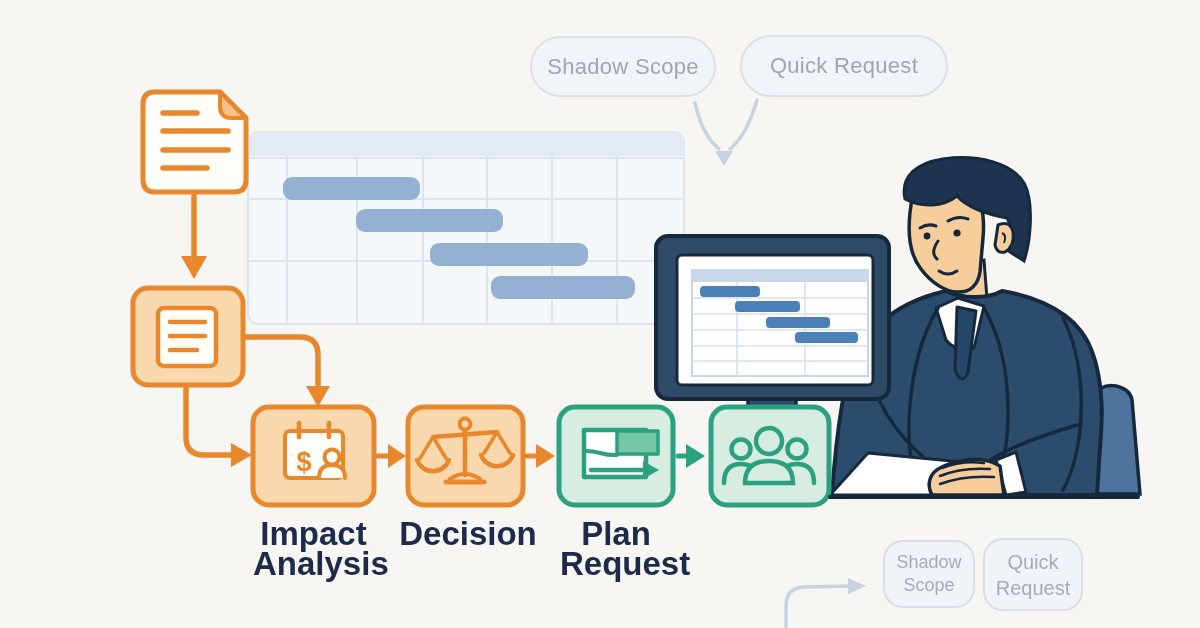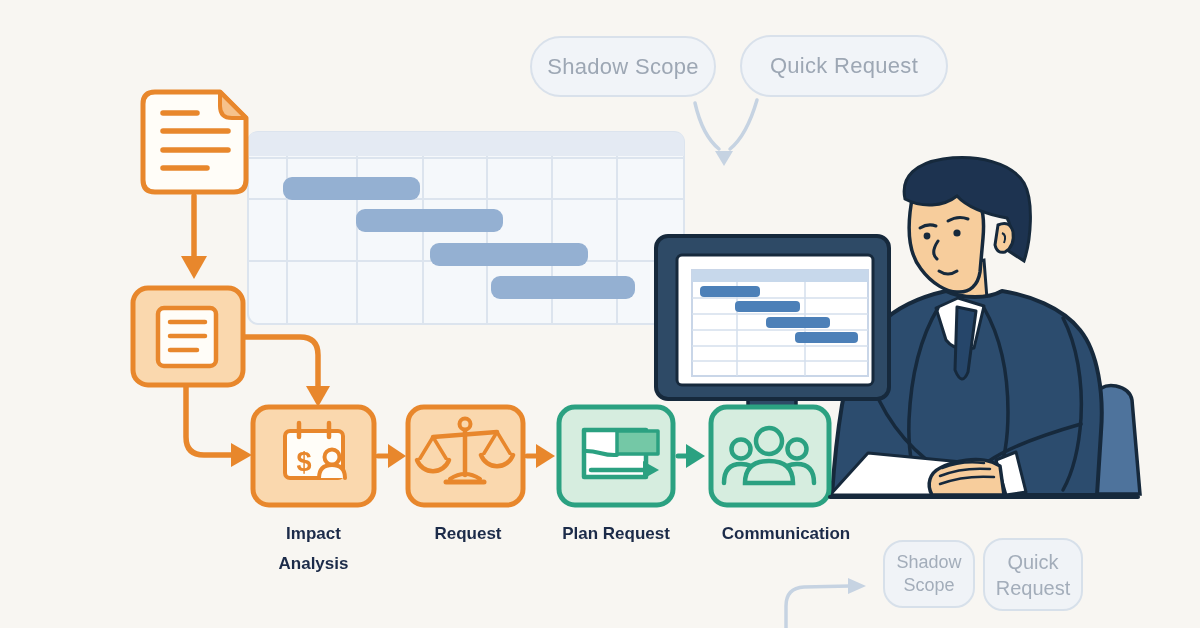--- a/index.html
+++ b/index.html
@@ -16,21 +16,21 @@
   }
   .tag-box{
     position:absolute;box-sizing:border-box;
     border:2px solid #D7E0EA;background:#F0F3F7;border-radius:20px;
     color:#A3ADBA;display:flex;align-items:center;justify-content:center;text-align:center;
   }
   .tag-box.small{font-size:18px;line-height:23px;}
   .tag-box.large{font-size:20px;line-height:26px;}
   .step-label{
     position:absolute;top:519px;color:#1C2B49;font-weight:bold;
-    font-size:17px;line-height:30px;text-align:center;
+    font-size:33px;line-height:30px;text-align:center;
   }
 </style>
 </head>
 <body>
 
 <div id="stage">
 
 <svg id="art" width="1200" height="628" viewBox="0 0 1200 628">
 
   <g>
@@ -236,20 +236,19 @@
     </g>
   </g>
 
   <line x1="830" y1="497" x2="1138" y2="497" stroke="#16293C" stroke-width="4" stroke-linecap="round"></line>
 </svg>
 
   <div class="tag-pill" style="left:530px;top:36px;width:186px;height:61px;">Shadow Scope</div>
   <div class="tag-pill" style="left:740px;top:35px;width:208px;height:62px;">Quick Request</div>
 
   <div class="step-label" style="left:253px;width:121px;">Impact Analysis</div>
-  <div class="step-label" style="left:398px;width:140px;">Request</div>
+  <div class="step-label" style="left:398px;width:140px;">Decision</div>
   <div class="step-label" style="left:560px;width:112px;">Plan Request</div>
-  <div class="step-label" style="left:690px;width:192px;">Communication</div>
 
   <div class="tag-box small" style="left:883px;top:540px;width:92px;height:68px;">Shadow Scope</div>
   <div class="tag-box large" style="left:983px;top:538px;width:100px;height:73px;">Quick Request</div>
 
 </div>
 
 </body></html>

